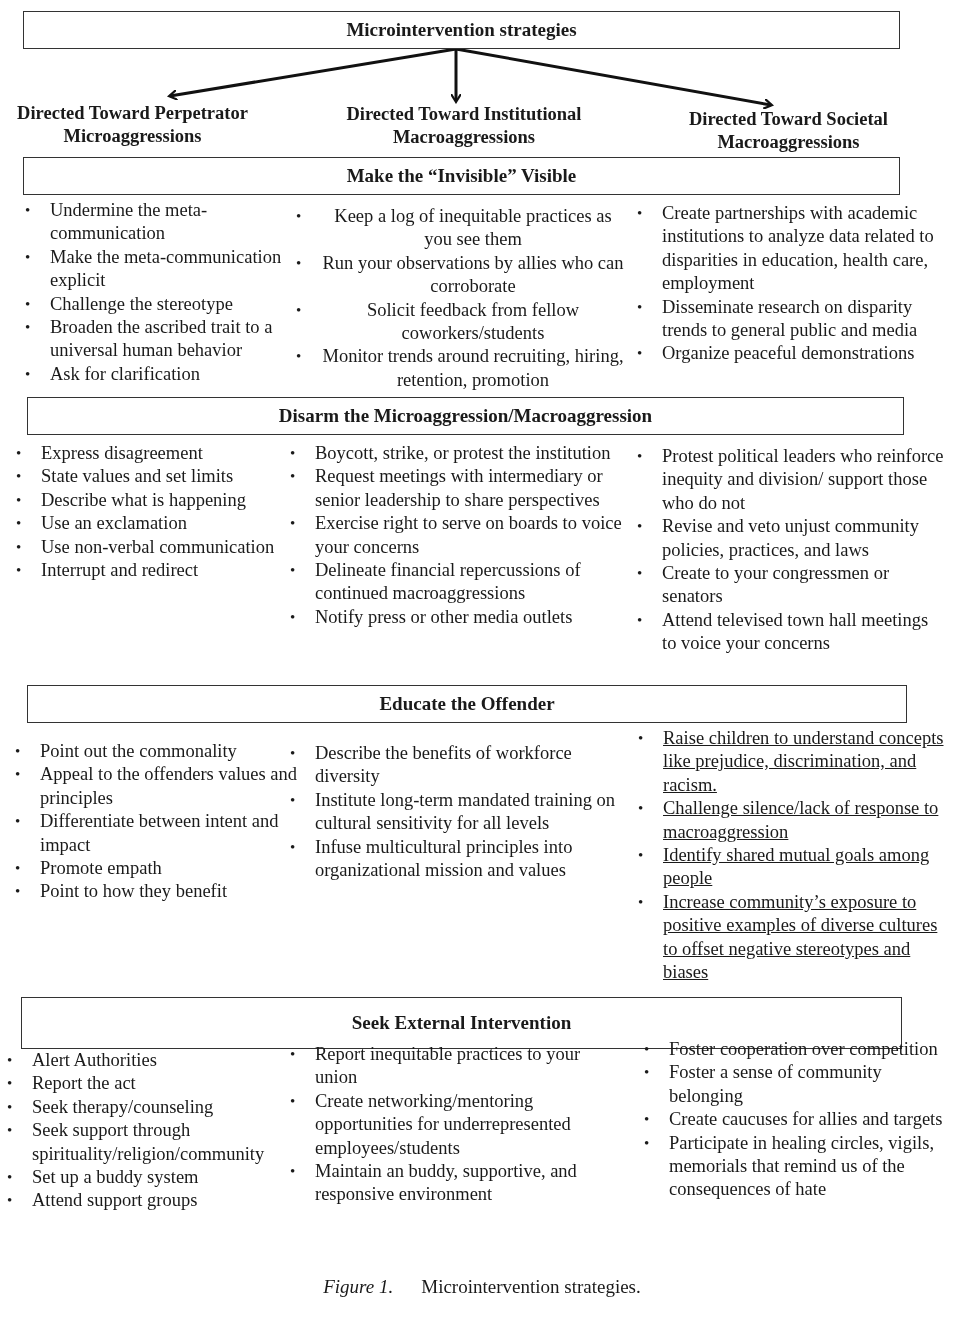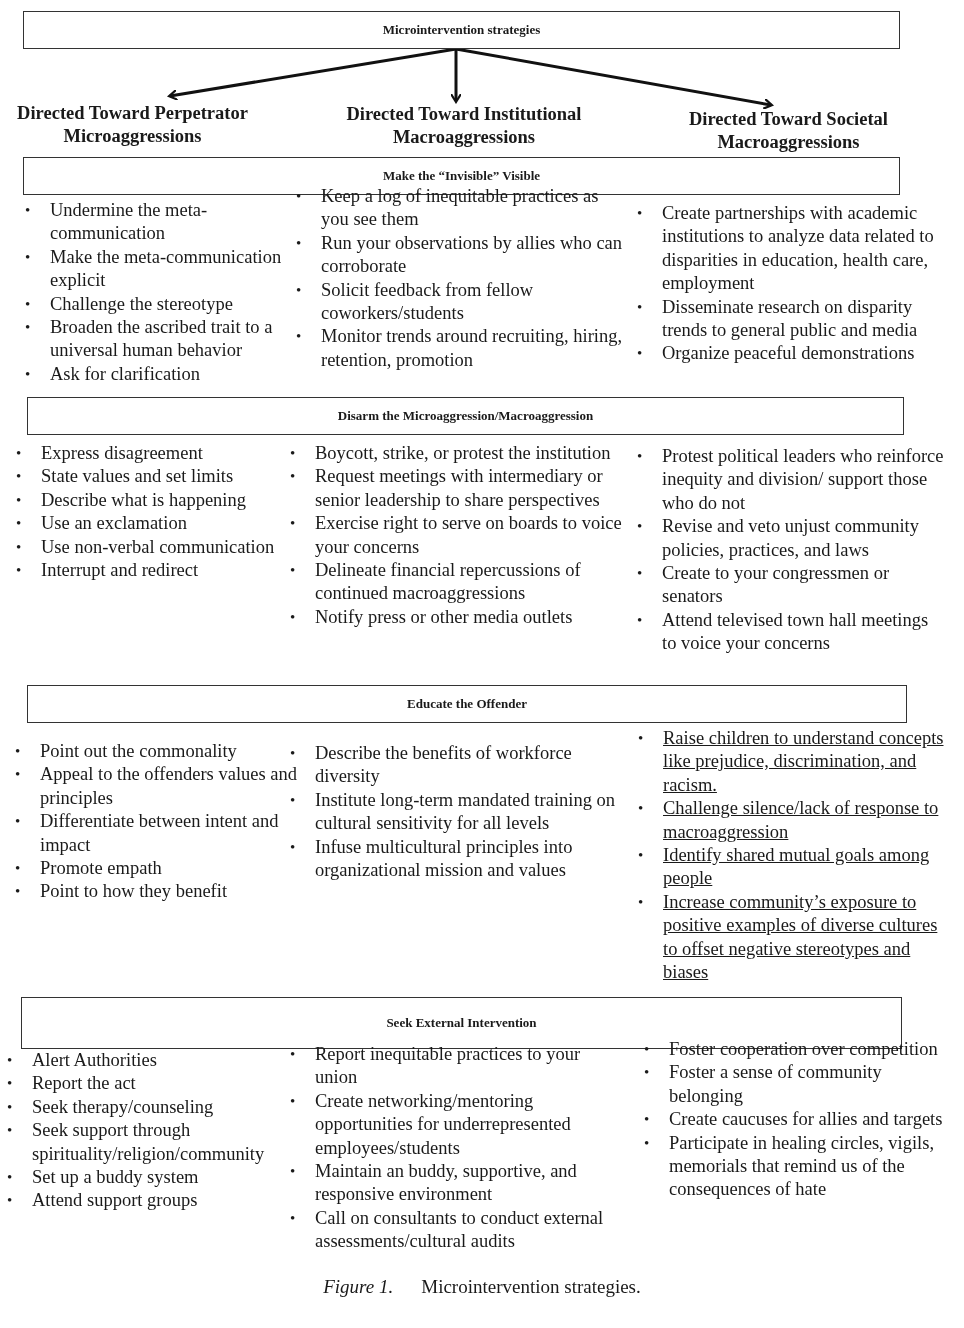--- a/index.html
+++ b/index.html
@@ -1,20 +1,20 @@
 <!DOCTYPE html>
 <html><head>
 <meta charset="utf-8">
 <style>
   html, body { margin: 0; padding: 0; background: #ffffff; }
   body { width: 964px; height: 1328px; position: relative; overflow: hidden;
          font-family: "Liberation Serif", "DejaVu Serif", serif; color: #1a1a1a; }
   .box { position: absolute; border: 1.5px solid #333; background: #fff; box-sizing: border-box;
          display: flex; align-items: center; justify-content: center;
-         font-weight: bold; font-size: 13px; }
+         font-weight: bold; font-size: 19px; }
   .branch { position: absolute; text-align: center; font-weight: bold; font-size: 18.5px; line-height: 23px; }
   ul.col { position: absolute; margin: 0; padding: 0; list-style: none; font-size: 18.5px; line-height: 23.4px; }
   ul.col li { position: relative; padding-left: 26px; }
   ul.col li::before { content: "\2022"; position: absolute; left: 1px; top: 0; font-size: 15px; }
   .caption { position: absolute; left: 0; width: 964px; top: 1276px; text-align: center; font-size: 19px; }
   .caption .fig { font-style: italic; margin-right: 28px; }
   svg.arrows { position: absolute; left: 0; top: 0; }
 </style>
 </head>
 <body>
@@ -41,21 +41,21 @@
 <div class="box" style="left:23px; top:157px; width:877px; height:38px;">
   <span>Make the “Invisible” Visible</span>
 </div>
 <ul class="col" style="left:24px; top:199px; width:280px;">
     <li>Undermine the meta-communication</li>
     <li>Make the meta-communication explicit</li>
     <li>Challenge the stereotype</li>
     <li>Broaden the ascribed trait to a universal human behavior</li>
     <li>Ask for clarification</li>
   </ul>
-<ul class="col" style="left:295px; top:185px; width:330px;">
+<ul class="col" style="left:295px; top:205px; width:330px;text-align:center;">
     <li>Keep a log of inequitable practices as you see them</li>
     <li>Run your observations by allies who can corroborate</li>
     <li>Solicit feedback from fellow coworkers/students</li>
     <li>Monitor trends around recruiting, hiring, retention, promotion</li>
   </ul>
 <ul class="col" style="left:636px; top:202px; width:310px;">
     <li>Create partnerships with academic institutions to analyze data related to disparities in education, health care, employment</li>
     <li>Disseminate research on disparity trends to general public and media</li>
     <li>Organize peaceful demonstrations</li>
   </ul>
@@ -115,21 +115,20 @@
     <li>Report the act</li>
     <li>Seek therapy/counseling</li>
     <li>Seek support through spirituality/religion/community</li>
     <li>Set up a buddy system</li>
     <li>Attend support groups</li>
   </ul>
 <ul class="col" style="left:289px; top:1043px; width:330px;">
     <li>Report inequitable practices to your union</li>
     <li>Create networking/mentoring opportunities for underrepresented employees/students</li>
     <li>Maintain an buddy, supportive, and responsive environment</li>
-    <li>Call on consultants to conduct external assessments/cultural audits</li>
   </ul>
 <ul class="col" style="left:643px; top:1038px; width:310px;">
     <li>Foster cooperation over competition</li>
     <li>Foster a sense of community belonging</li>
     <li>Create caucuses for allies and targets</li>
     <li>Participate in healing circles, vigils, memorials that remind us of the consequences of hate</li>
   </ul>
 
 <div class="caption">
   <span class="fig">Figure 1.</span><span>Microintervention strategies.</span>

